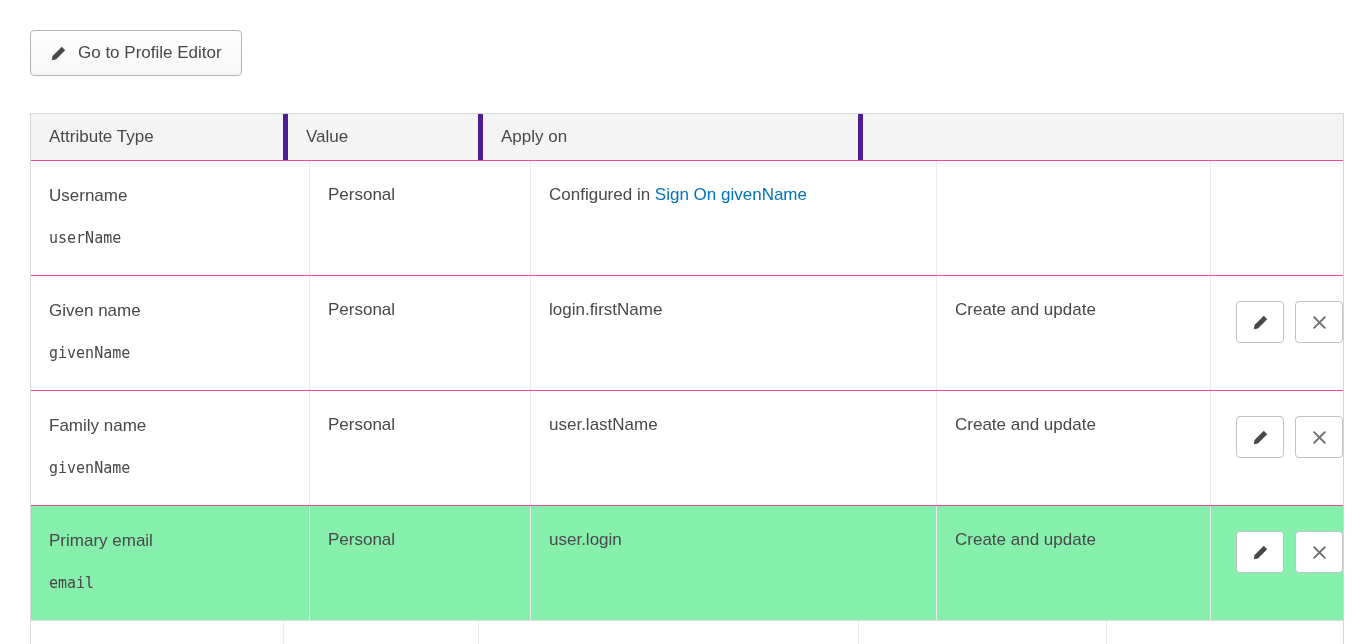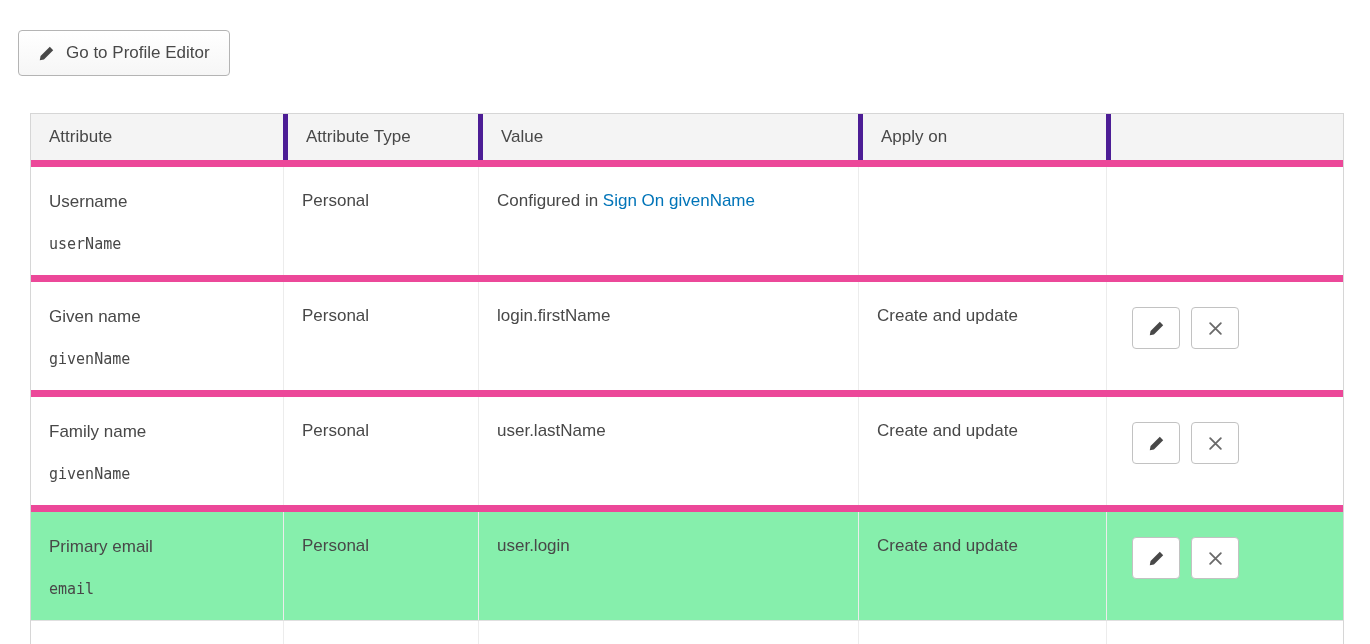--- a/index.html
+++ b/index.html
@@ -6,21 +6,21 @@
   html, body {
     width: 1370px; height: 644px;
     background: #ffffff;
     font-family: "Liberation Sans", sans-serif;
     color: #484848;
     overflow: hidden;
   }
   .page { width: 1370px; height: 644px; overflow: hidden; position: relative; }
 
   
-  .toolbar { display: flex; gap: 20px; margin: 30px 0 0 18px; }
+  .toolbar { display: flex; gap: 20px; margin: 30px 0 0 30px; }
   .btn {
     display: inline-flex; align-items: center; gap: 11px;
     height: 46px; padding: 0 19px;
     background: linear-gradient(#ffffff, #f6f6f6);
     border: 1px solid #b4b4b4; border-radius: 4px;
     font-family: "Liberation Sans", sans-serif;
     font-size: 17px; color: #484848; cursor: pointer;
   }
   .btn-icon { display: inline-flex; align-items: center; }
 
@@ -34,21 +34,21 @@
     display: grid;
     grid-template-columns: 252px 195px 380px 248px 1fr;
   }
   .header-row { background: #f4f4f4; height: 46px; }
   .hcell {
     display: flex; align-items: center;
     padding-left: 18px; font-size: 17px; color: #484848;
   }
   .header-row > .hcell:not(:first-child) { border-left: 5px solid #4c1d95; }
 
-  .data-row { border-top: 7px solid #ec4899; min-height: 115px; }
+  .data-row { border-top: 1px solid #ec4899; min-height: 115px; gap: 26px; }
   .data-row > .cell:not(:first-child) { border-left: 1px solid #ececec; }
   .cell { padding: 24px 18px 0 18px; font-size: 17px; color: #484848; }
   .shaded { background: #86efac; }
 
   .attr-label { line-height: 22px; }
   .attr-name {
     font-family: "DejaVu Sans Mono", "Liberation Mono", monospace;
     font-size: 15px; margin-top: 22px; line-height: 18px;
   }
   .link { color: #0074b8; text-decoration: none; cursor: pointer; }
@@ -75,21 +75,20 @@
             <path d="M11.1 1.7 L14.3 4.9 L5.6 13.6 L1.7 14.3 L2.4 10.4 Z" fill="#484848"></path>
           </svg>
       </span>
       <span>Go to Profile Editor</span>
     </button>
   </div>
 
   <div class="table">
 
     <div class="row header-row">
-      <div class="hcell">Attribute</div>
       <div class="hcell">Attribute Type</div>
       <div class="hcell">Value</div>
       <div class="hcell">Apply on</div>
       <div class="hcell"></div>
     </div>
 
     <div class="row data-row">
       <div class="cell">
         <div class="attr-label">Username</div>
         <div class="attr-name">userName</div>

